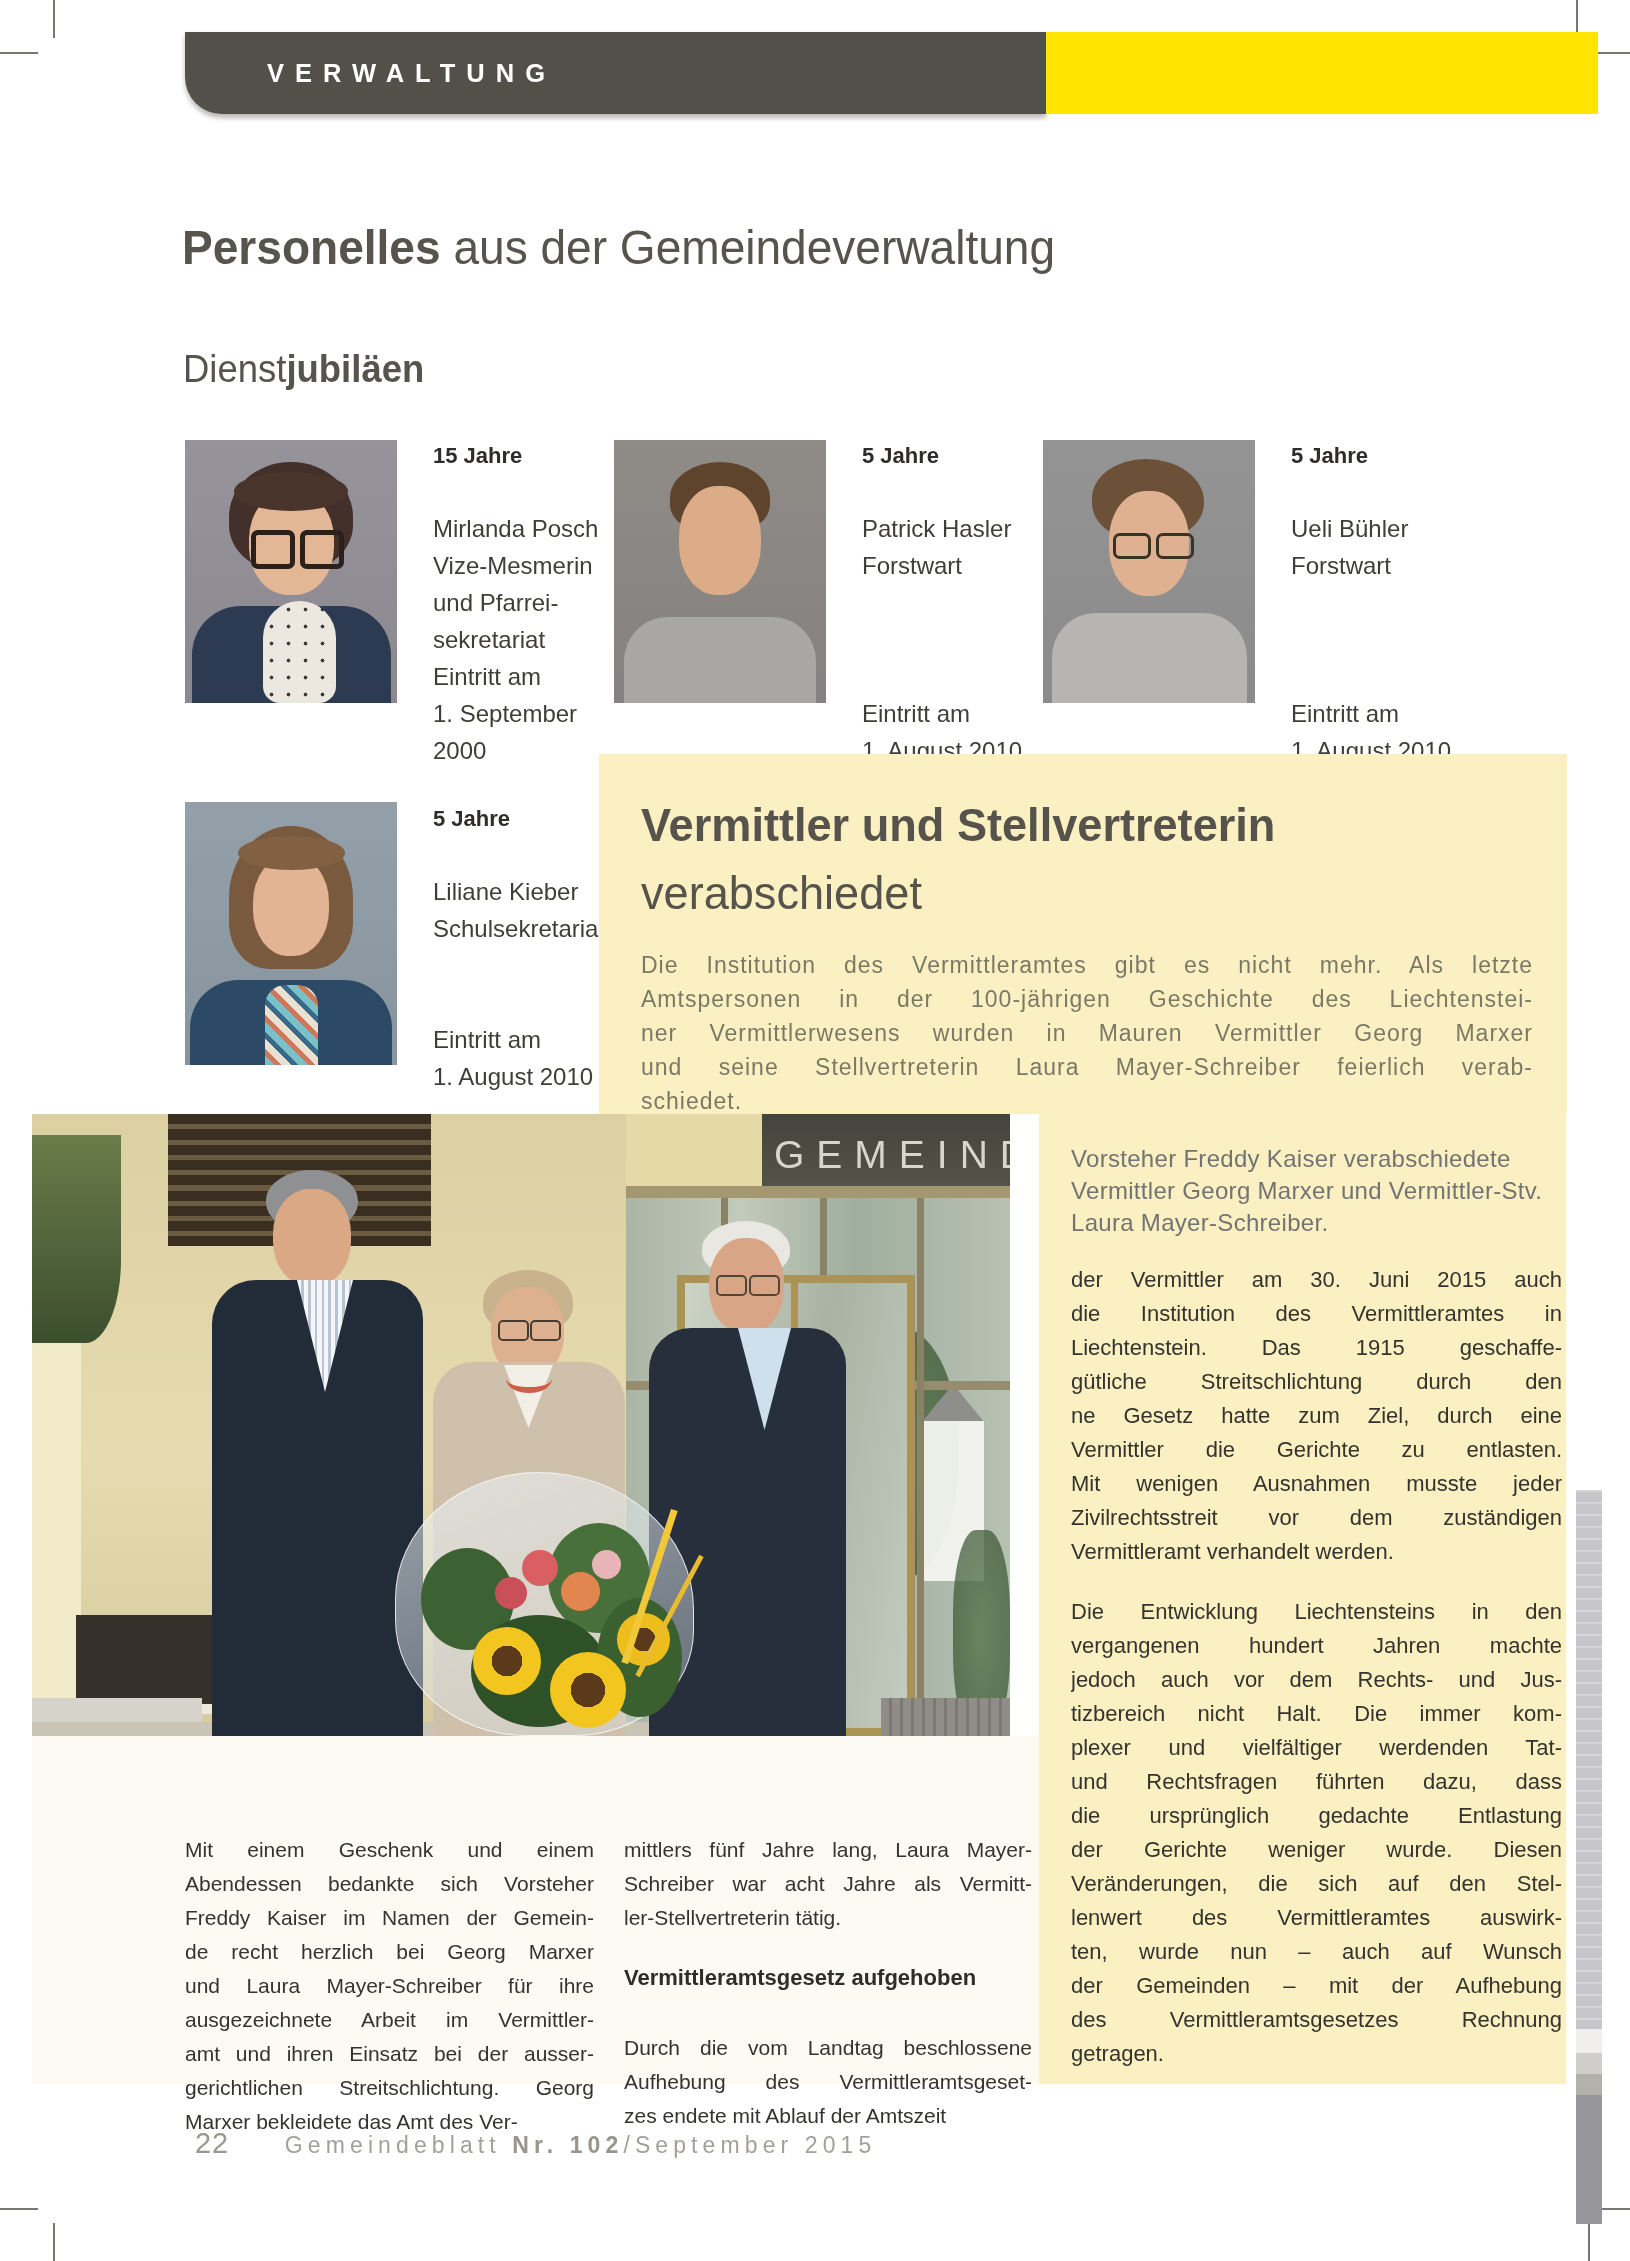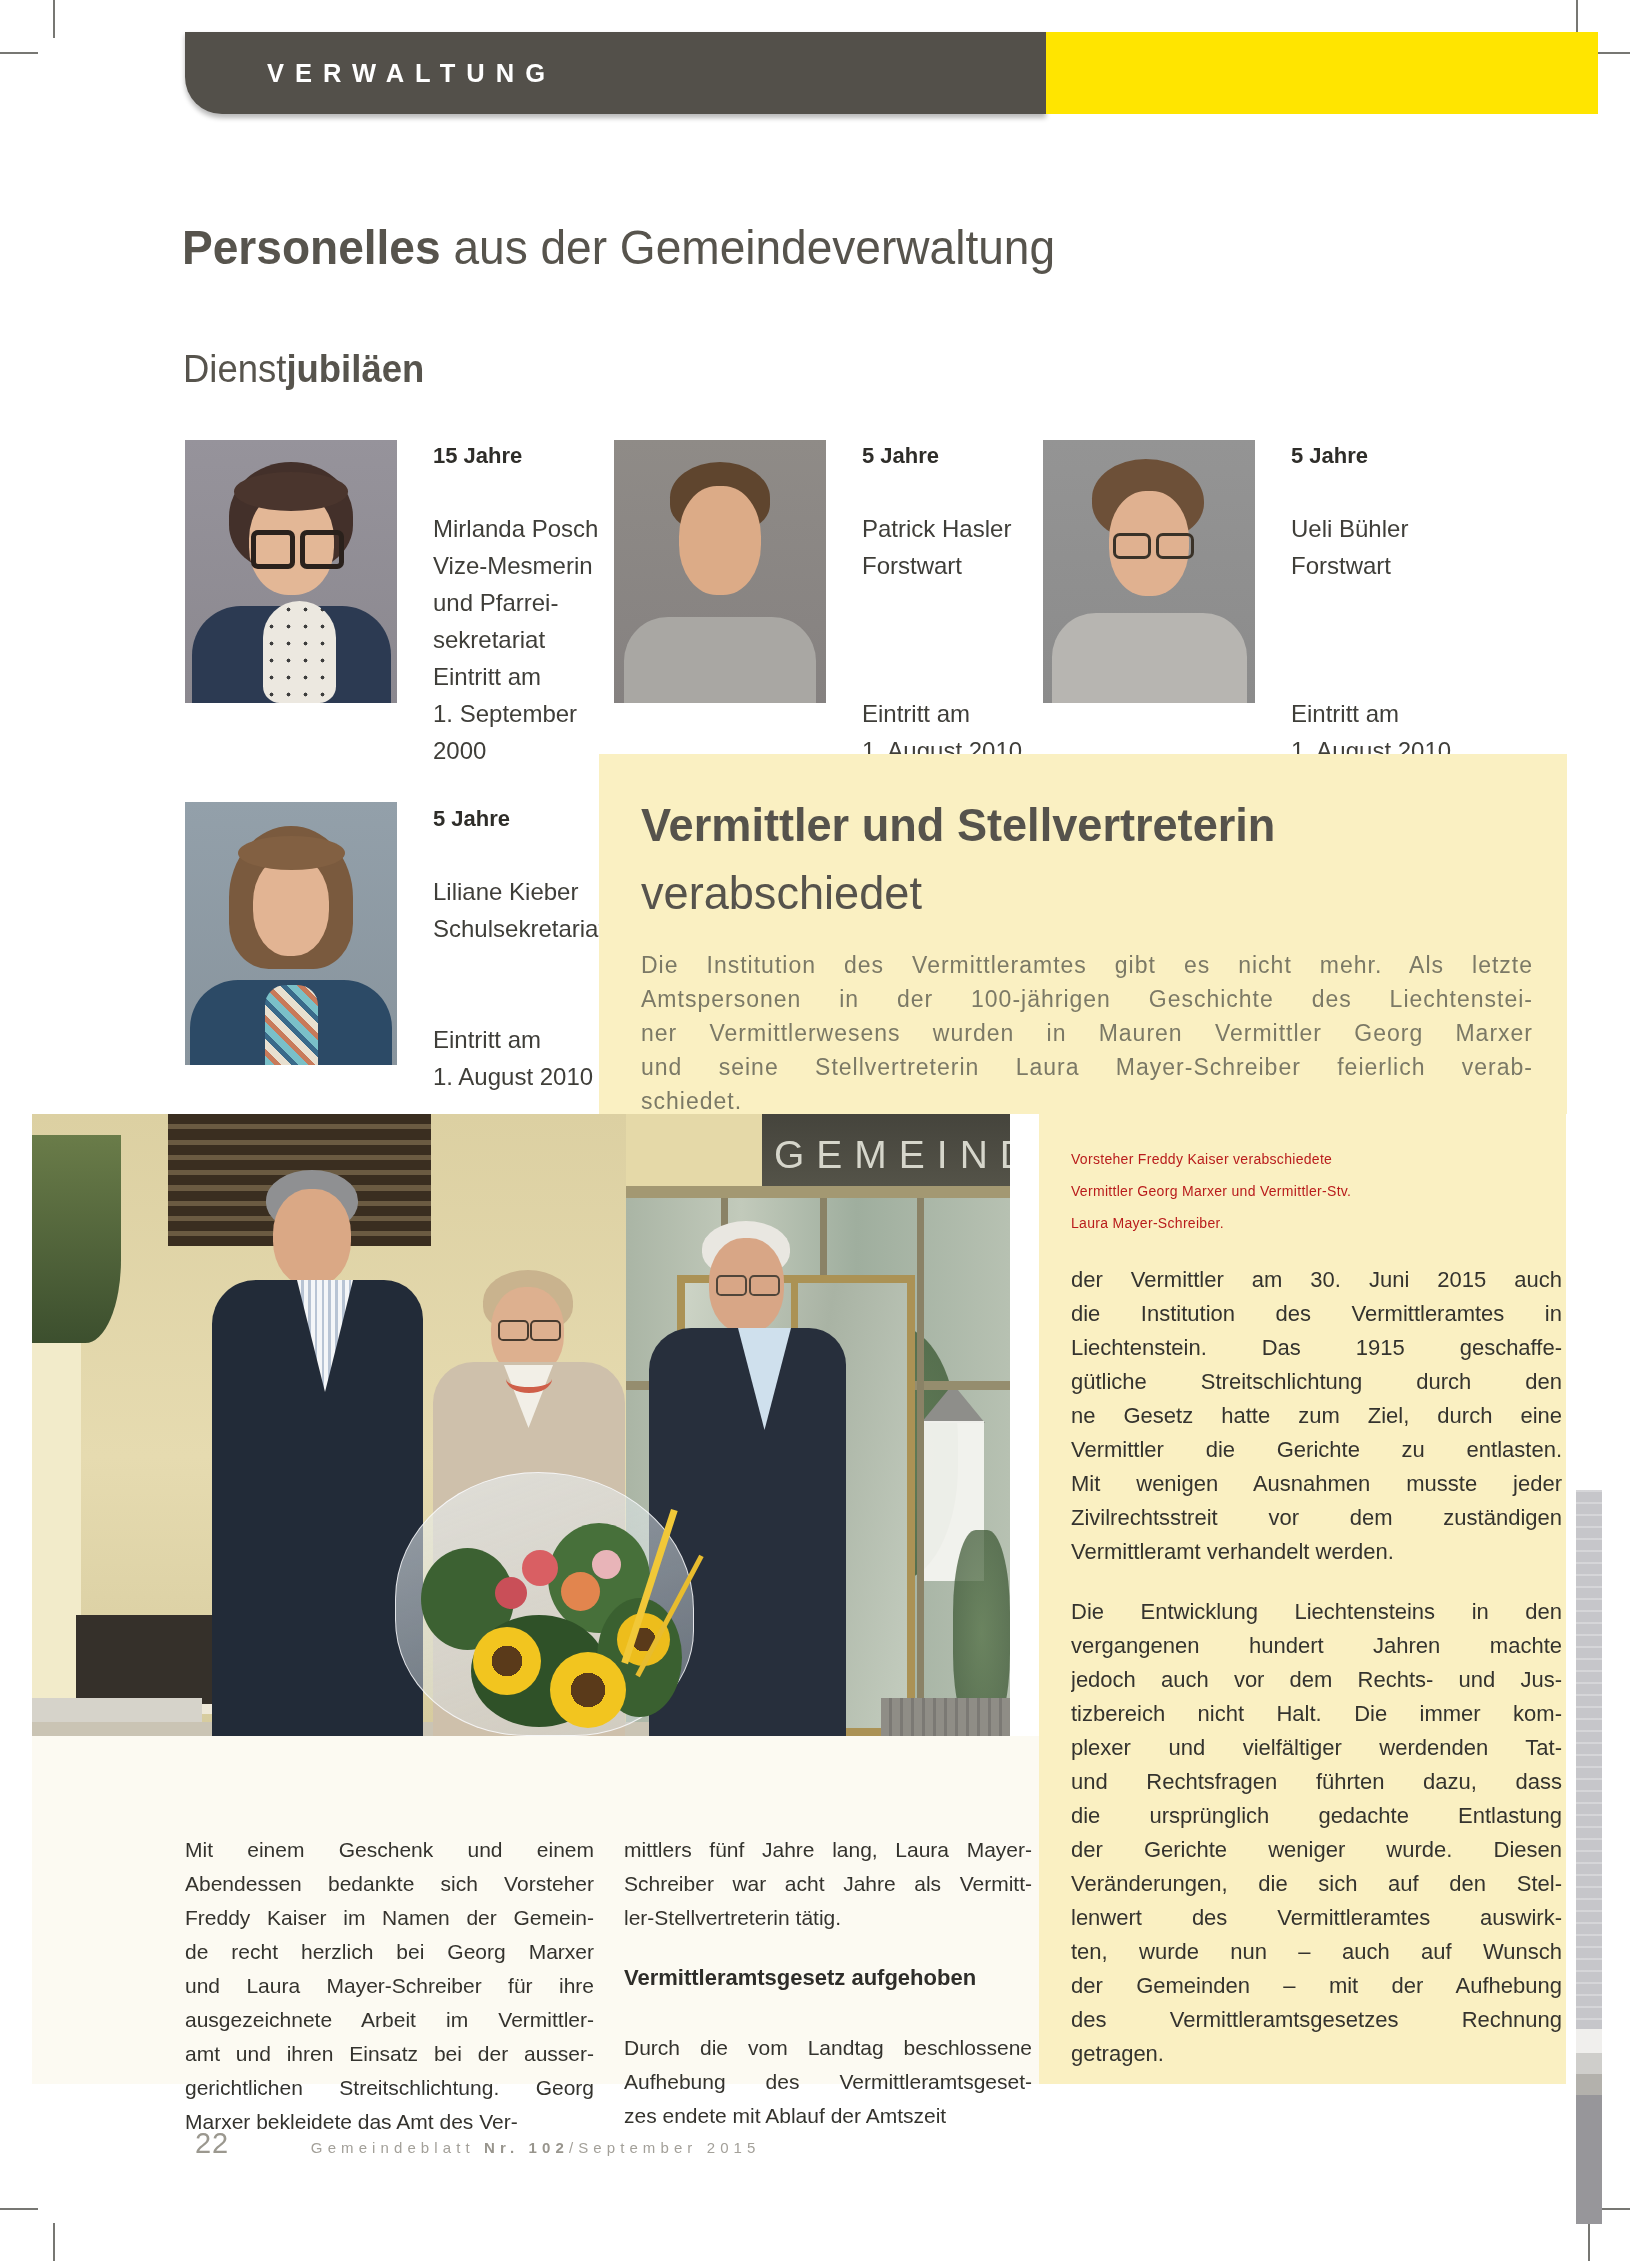--- a/index.html
+++ b/index.html
@@ -52,41 +52,41 @@
   .art-intro{position:absolute;left:42px;top:194px;width:892px;font-size:23px;line-height:34px;
     letter-spacing:1px;color:#7b7966;overflow:hidden;}
 
   
   .photo{position:absolute;left:32px;top:1114px;width:978px;height:622px;overflow:hidden;
     background:#d9cfa2;}
   .ph{position:absolute;}
 
   
   .box-b{position:absolute;left:1039px;top:1114px;width:527px;height:970px;background:#faf0c2;}
-  .caption{position:absolute;left:32px;top:29px;width:476px;font-size:14px;line-height:32px;
-    color:#b91c1c;letter-spacing:0.3px;}
+  .caption{position:absolute;left:32px;top:29px;width:476px;font-size:24px;line-height:32px;
+    color:#737373;letter-spacing:0.3px;}
   .colr{position:absolute;left:32px;width:491px;font-size:22px;line-height:34px;color:#34332e;overflow:hidden;}
   .colr-p1{top:149px;}
   .colr-p2{top:481px;}
 
   
   .band{position:absolute;left:32px;top:1736px;width:1007px;height:348px;background:#fcfaf2;}
   .bcol{position:absolute;top:1833px;font-size:21px;line-height:34px;color:#34332e;overflow:hidden;}
   .bcol-1{left:185px;width:409px;}
   .bcol-2{left:624px;width:408px;}
   .subhead{margin-top:25.5px;font-size:22px;font-weight:bold;color:#2e2d29;white-space:nowrap;}
   .bcol .p2{margin-top:36px;}
 
   .lines > div{white-space:nowrap;}
   .just > div.jl{text-align:justify;text-align-last:justify;}
 
   
   .footer{position:absolute;left:195px;top:2127px;color:#a3a099;white-space:nowrap;}
   .footer .pageno{font-size:29px;color:#9b988f;letter-spacing:0.8px;}
-  .footer .mag{font-size:15px;letter-spacing:5.1px;margin-left:82px;}
+  .footer .mag{font-size:23px;letter-spacing:5.1px;margin-left:56px;}
   .footer .mag b{font-weight:bold;color:#98958d;}
 
   
   .strip{position:absolute;left:1576px;top:1490px;width:25.5px;height:734px;overflow:hidden;}
   .strip > div{position:absolute;left:0;width:25.5px;}
 </style>
 </head>
 <body>
 
 <div class="crop" style="left:53px;top:0;width:1.7px;height:38px;"></div>

